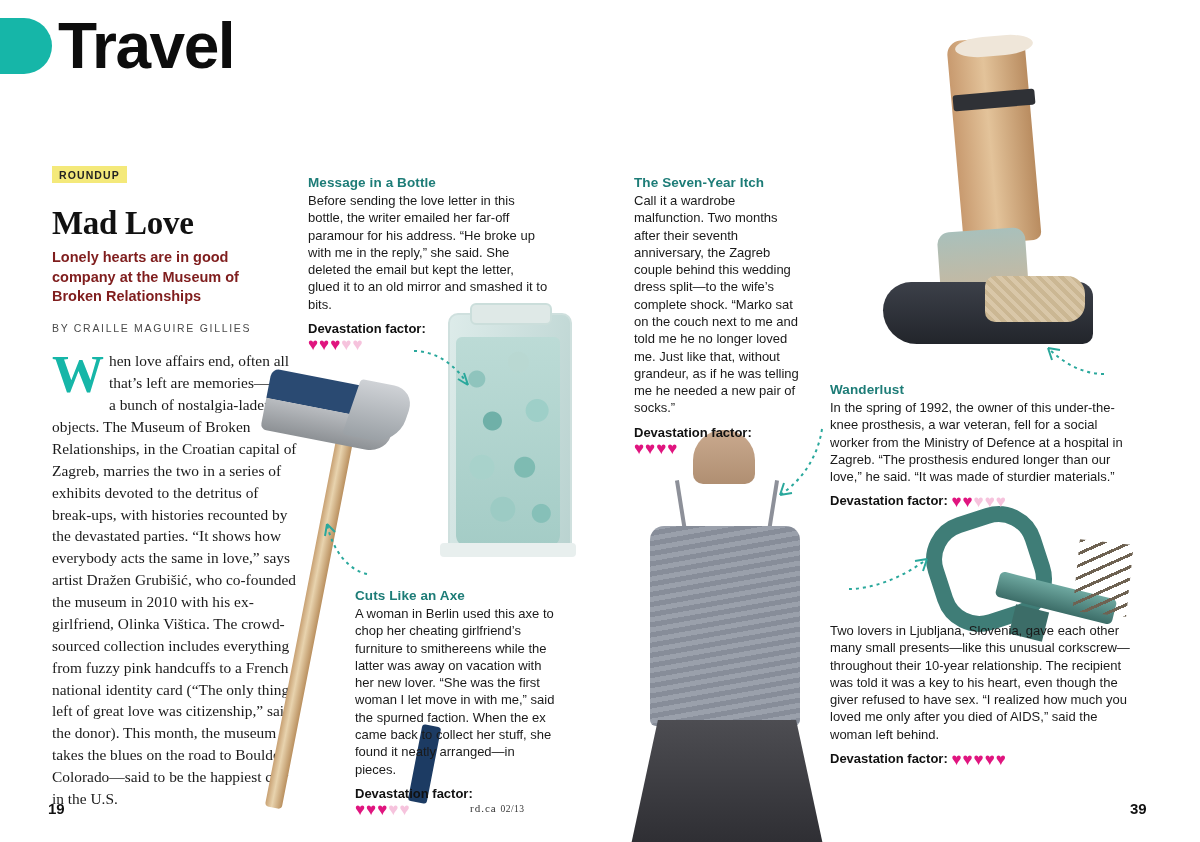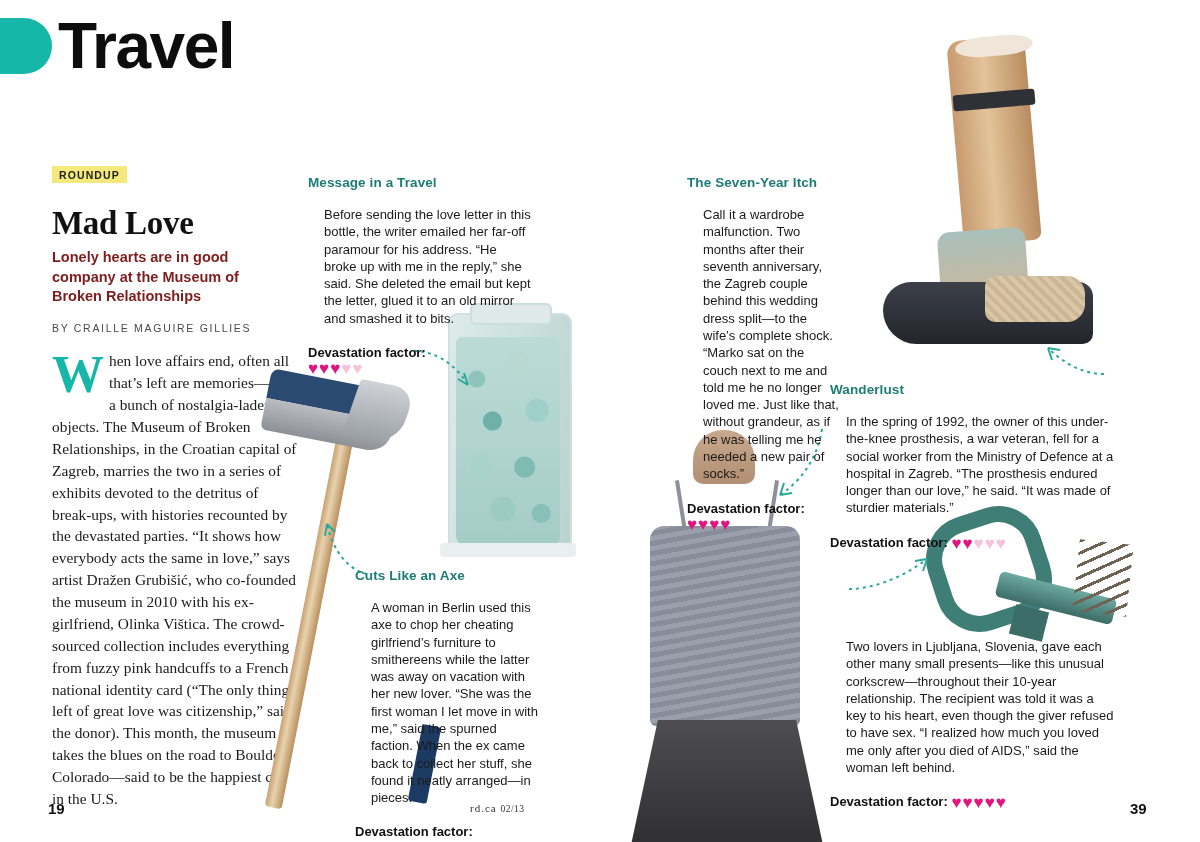--- a/index.html
+++ b/index.html
@@ -111,27 +111,27 @@
     font-family: "Liberation Sans", sans-serif;
   }
   .cap h3 {
     margin: 0 0 2px 0;
     font-size: 13.5px;
     font-weight: bold;
     color: #1d7c77;
     letter-spacing: 0.1px;
   }
   .cap p {
-    margin: 16px;
+    margin: 0;
     font-size: 13px;
     line-height: 1.33;
     color: #1a1a1a;
   }
   .devrow {
-    margin-top: 18px;
+    margin-top: 8px;
     font-size: 13px;
     font-weight: bold;
     color: #111;
     display: block;
   }
   .hearts {
     display: inline-block;
     letter-spacing: 1px;
     font-size: 17px;
     line-height: 1;
@@ -139,22 +139,22 @@
   }
   .heart {
     color: #e0157f;
   }
   .heart.empty {
     color: #f6c3dd;
   }
 
   
   #cap-bottle { left: 308px; top: 175px; width: 240px; }
-  #cap-axe    { left: 355px; top: 568px; width: 200px; }
-  #cap-itch   { left: 687px; top: 175px; width: 170px; }
+  #cap-axe    { left: 355px; top: 588px; width: 200px; }
+  #cap-itch   { left: 634px; top: 175px; width: 170px; }
   #cap-wander { left: 830px; top: 382px; width: 300px; }
   #cap-access { left: 830px; top: 622px; width: 300px; }
 
   
   .photo { position: absolute; }
 
   
   #photo-axe { left: 255px; top: 375px; width: 180px; height: 455px; }
   .axe-handle {
     position: absolute;
@@ -423,21 +423,21 @@
   <svg class="arrow" style="left:1040px; top:330px;" width="70" height="50">
     <path d="M64,44 C44,44 24,34 8,18" stroke="#2aa89c" stroke-width="2" fill="none" stroke-dasharray="3,4"></path>
     <path d="M8,18 L20,20 M8,18 L12,30" stroke="#2aa89c" stroke-width="2" fill="none"></path>
   </svg>
   <svg class="arrow" style="left:845px; top:545px;" width="90" height="50">
     <path d="M4,44 C26,44 56,34 82,14" stroke="#2aa89c" stroke-width="2" fill="none" stroke-dasharray="3,4"></path>
     <path d="M82,14 L70,16 M82,14 L78,26" stroke="#2aa89c" stroke-width="2" fill="none"></path>
   </svg>
 
   <div class="cap" id="cap-bottle">
-    <h3>Message in a Travel</h3>
+    <h3>Message in a Bottle</h3>
     <p>Before sending the love letter in this bottle, the writer emailed her far-off paramour for his address. “He broke up with me in the reply,” she said. She deleted the email but kept the letter, glued it to an old mirror and smashed it to bits.</p>
     <span class="devrow">
       <span>Devastation factor:</span>
       <br>
       <span class="hearts"><span class="heart">♥</span><span class="heart">♥</span><span class="heart">♥</span><span class="heart empty">♥</span><span class="heart empty">♥</span></span>
     </span>
   </div>
 
   <div class="cap" id="cap-axe">
     <h3>Cuts Like an Axe</h3>

